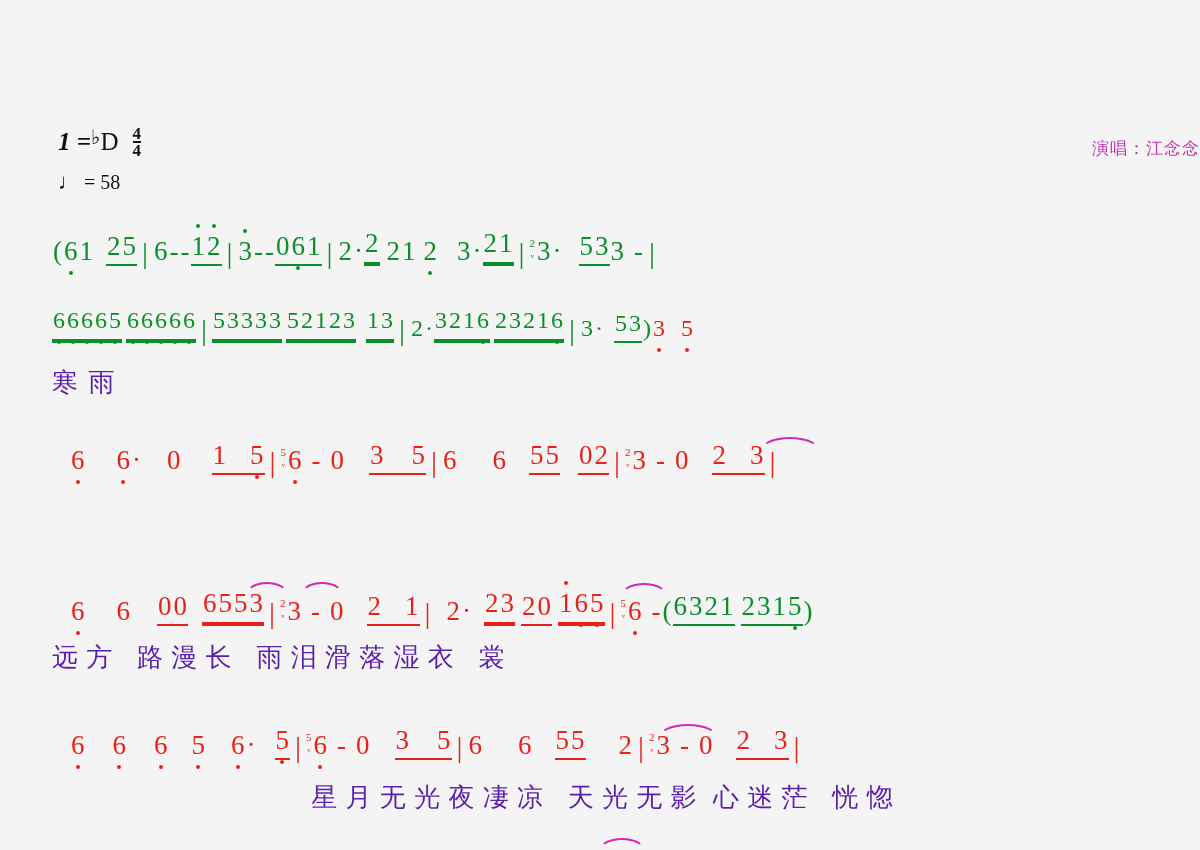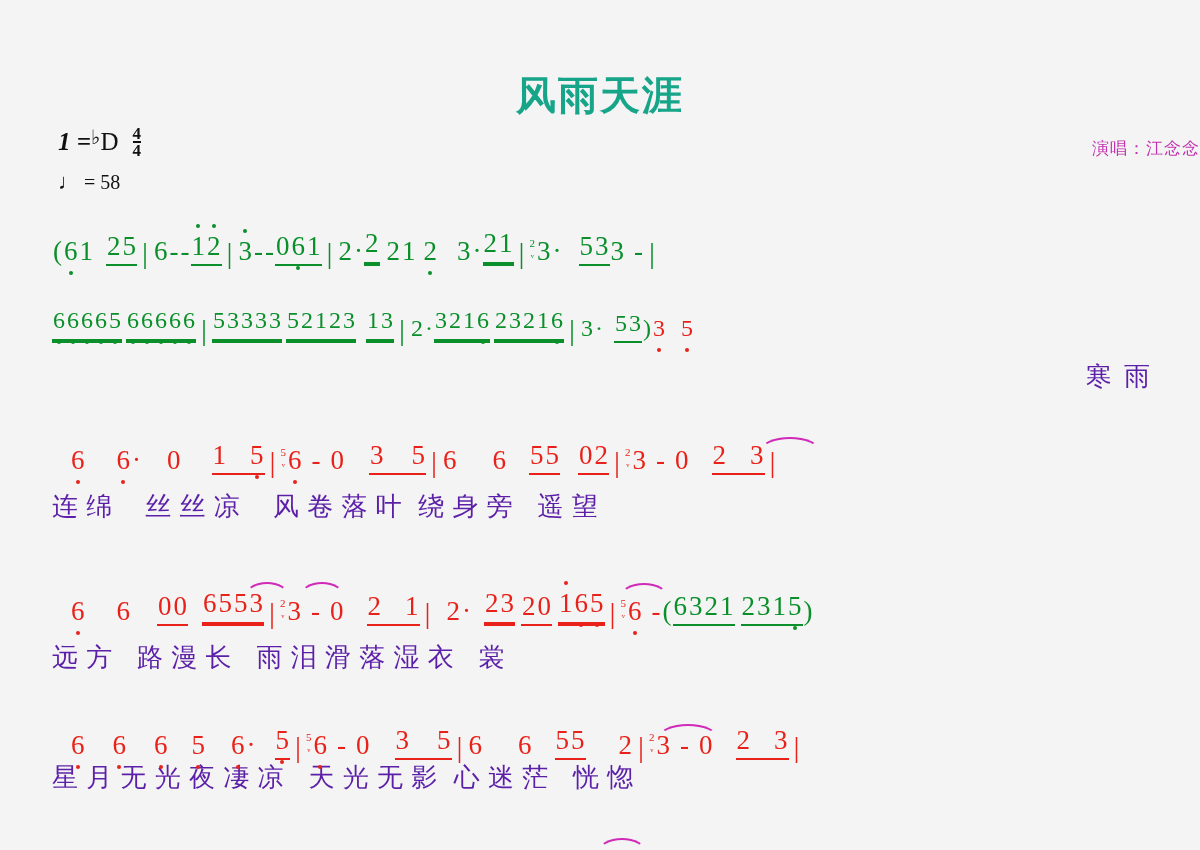--- a/index.html
+++ b/index.html
@@ -167,21 +167,20 @@
     color: #5b1fa8;
     letter-spacing: 2px;
     white-space: pre;
   }
 </style>
 </head>
 <body>
 
 <div id="sheet">
 
-  <div class="title">风雨天涯</div>
   <div class="subtitle">演唱：江念念</div>
 
 
   <div class="keyblock">
     <div class="keyline">
       <span class="k1">1 =</span>
       <span class="flat">♭</span>
       <span>D</span>
       <span class="meter">
         <span class="num">4</span>
@@ -252,21 +251,21 @@
       <span class="grp u2"><span class="n">2</span><span class="n">3</span><span class="n">2</span><span class="n">1</span><span class="n dotlow">6</span></span>
       <span class="bar g">|</span>
       <span class="n">3</span><span class="n">·</span>
       <span style="width:10px"></span>
       <span class="grp u1"><span class="n">5</span><span class="n">3</span></span>
       <span class="n">)</span>
       <span class="n dotlow red">3</span>
       <span style="width:14px"></span>
       <span class="n dotlow red">5</span>
     </div>
-    <div class="lyrics" style="text-align:right; margin-top:16px;">寒 雨</div>
+    <div class="lyrics" style="text-align:left; margin-top:22px;font-family:Liberation Serif, serif;">寒 雨</div>
   </div>
 
   <div class="row" style="top:440px;">
     <div class="notes red">
       <span style="width:18px"></span>
       <span class="n dotlow">6</span>
       <span style="width:30px"></span>
       <span class="n dotlow">6</span><span class="n">·</span>
       <span style="width:24px"></span>
       <span class="n">0</span>
@@ -293,21 +292,20 @@
       <span class="seg">2<br>ᵥ</span>
       <span class="n">3</span>
       <span style="width:8px"></span>
       <span class="n">-</span>
       <span style="width:8px"></span>
       <span class="n">0</span>
       <span style="width:22px"></span>
       <span class="grp u1"><span class="n">2</span><span style="width:22px"></span><span class="n">3</span></span>
       <span class="bar">|</span>
     </div>
-    <div class="lyrics" style="margin-top:14px; letter-spacing:0;">连 绵    丝 丝 凉    风 卷 落 叶  绕 身 旁   遥 望</div>
   </div>
 
   <div class="row" style="top:588px;">
     <div class="notes red">
       <span style="width:18px"></span>
       <span class="n dotlow">6</span>
       <span style="width:30px"></span>
       <span class="n">6</span>
       <span style="width:26px"></span>
       <span class="grp u1"><span class="n">0</span><span class="n">0</span></span>
@@ -380,21 +378,21 @@
       <span class="seg">2<br>ᵥ</span>
       <span class="n">3</span>
       <span style="width:8px"></span>
       <span class="n">-</span>
       <span style="width:8px"></span>
       <span class="n">0</span>
       <span style="width:22px"></span>
       <span class="grp u1"><span class="n">2</span><span style="width:22px"></span><span class="n">3</span></span>
       <span class="bar">|</span>
     </div>
-    <div class="lyrics" style="margin-top:0; letter-spacing:0;">星 月 无 光 夜 凄 凉   天 光 无 影  心 迷 茫   恍 惚</div>
+    <div class="lyrics" style="margin-top:20px; letter-spacing:0;text-align:center;">星 月 无 光 夜 凄 凉   天 光 无 影  心 迷 茫   恍 惚</div>
   </div>
 
   <div class="slur" style="left:760px; top:437px; width:56px;"></div>
   <div class="slur" style="left:245px; top:582px; width:40px;"></div>
   <div class="slur" style="left:300px; top:582px; width:40px;"></div>
   <div class="slur" style="left:620px; top:583px; width:44px;"></div>
   <div class="slur" style="left:658px; top:724px; width:56px;"></div>
   <div class="slur" style="left:598px; top:838px; width:44px;"></div>
 
 </div>

